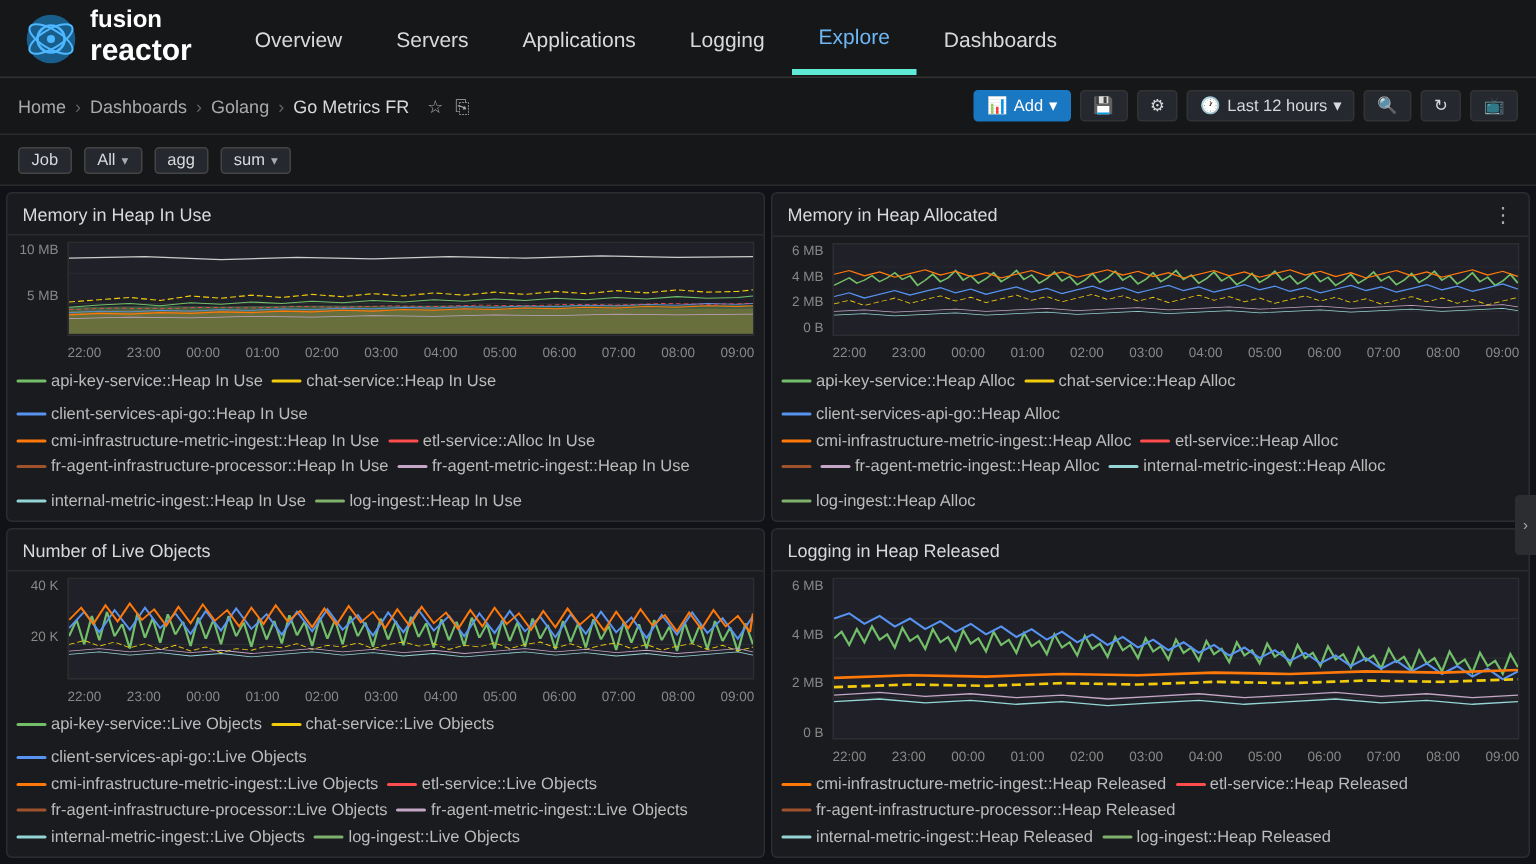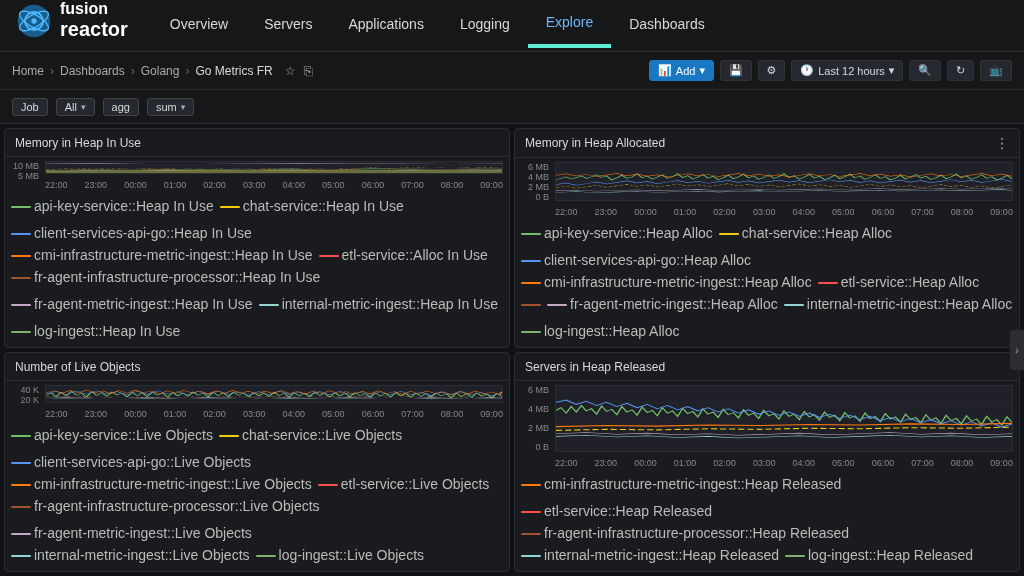--- a/index.html
+++ b/index.html
@@ -2,21 +2,21 @@
 <html><head>
   <meta charset="utf-8">
   <style>
     * { margin: 0; padding: 0; box-sizing: border-box; }
     body { background: #111217; color: #d8d9da; font-family: 'Segoe UI', Arial, sans-serif; font-size: 12px; width: 1024px; height: 576px; overflow: hidden; }
 
     
     .top-nav {
       background: #161719;
       display: flex;
-      align-items: flex-start;
+      align-items: center;
       height: 52px;
       padding: 0 16px;
       border-bottom: 1px solid #333;
     }
     .logo {
       display: flex;
       align-items: center;
       margin-right: 24px;
     }
     .logo-icon {
@@ -212,21 +212,21 @@
       display: flex;
       flex-wrap: wrap;
       gap: 6px;
       margin-bottom: 1px;
     }
     .legend-item {
       display: flex;
       align-items: center;
       gap: 3px;
       white-space: nowrap;
-      font-size: 14px;
+      font-size: 11px;
     }
     .legend-dot {
       width: 20px;
       height: 2px;
       border-radius: 1px;
       flex-shrink: 0;
     }
 
     
     .chart-svg {
@@ -595,21 +595,21 @@
             <div class="legend-dot" style="background:#7eb26d;"></div>
             <span>log-ingest::Live Objects</span>
           </div>
         </div>
       </div>
     </div>
   </div>
 
   <div class="panel">
     <div class="panel-header">
-      <span>Servers in Heap Released</span>
+      <span>Logging in Heap Released</span>
     </div>
     <div class="panel-content">
       <div class="chart-area">
         <div class="y-axis">
           <span>6 MB</span>
           <span>4 MB</span>
           <span>2 MB</span>
           <span>0 B</span>
         </div>
         <div class="chart-plot">

